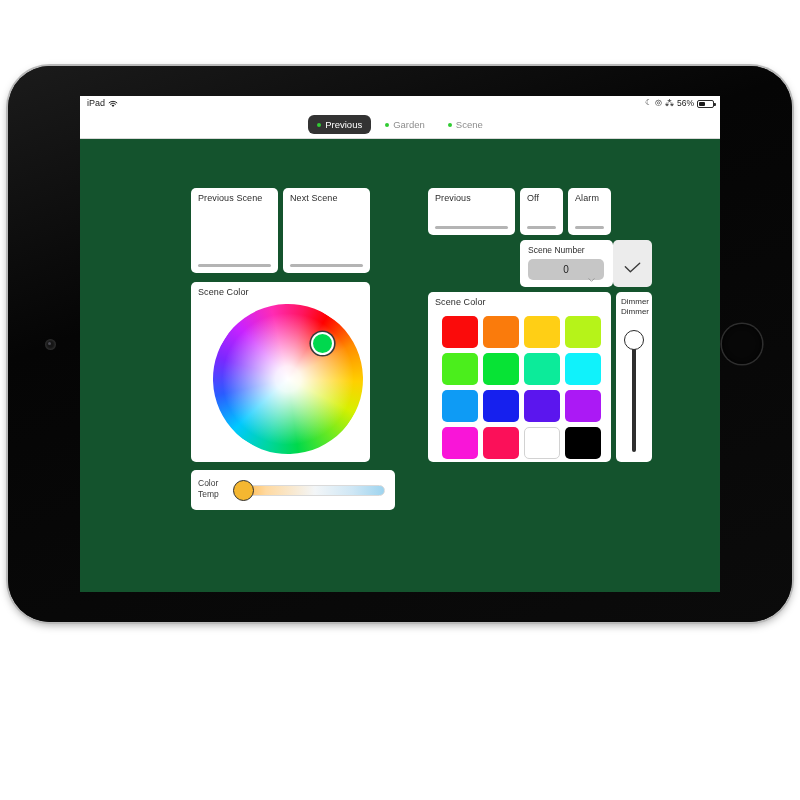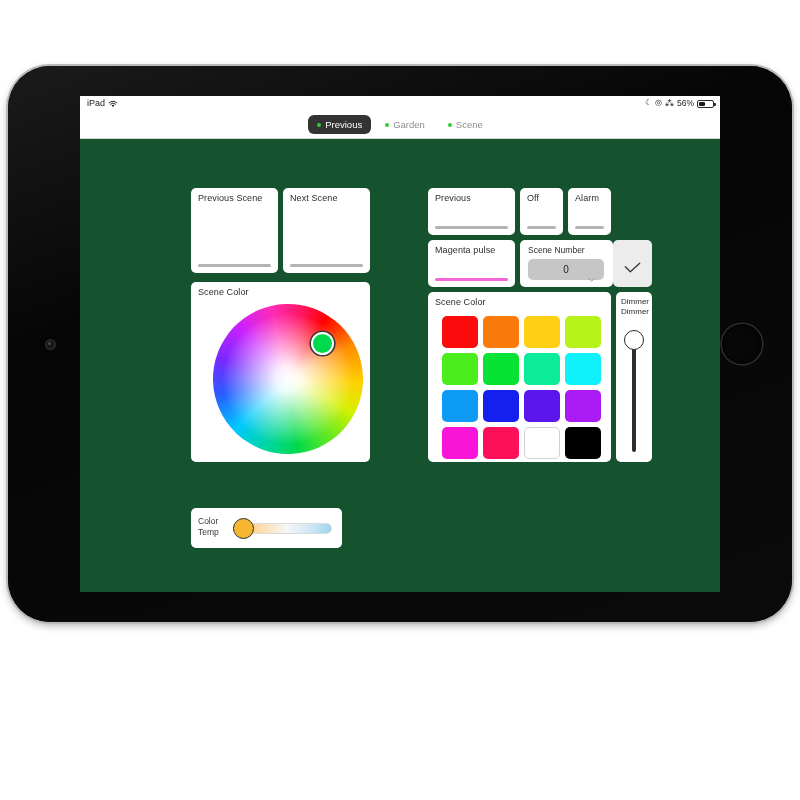--- a/index.html
+++ b/index.html
@@ -99,21 +99,21 @@
         #2a5cff 225deg, #7a28ff 255deg, #c922ff 285deg, #ff2bb4 315deg,
         #ff1560 340deg, #ff0000 360deg);
     transform:rotate(-58deg);
   }
   .wheel-knob{
     position:absolute;left:120px;top:50px;width:23px;height:23px;border-radius:50%;
     background:#00d84e;border:2.2px solid #ffffff;
     box-shadow:0 0 0 1.6px #3a3a3a;box-sizing:border-box;
   }
 
-  #card-temp{left:111px;top:331px;width:151px;height:40px;margin-top:38px;}
+  #card-temp{left:111px;top:331px;width:204px;height:40px;}
   .temp-label{position:absolute;left:7px;top:8px;font-size:8.5px;color:#3a3a3a;line-height:1.25;width:32px;}
   .temp-track{
     position:absolute;left:48px;right:10px;top:50%;height:11px;margin-top:-5.5px;border-radius:6px;
     background:linear-gradient(90deg,#ffb43c 0%,#ffd9a0 18%,#f3f6f8 52%,#cfe7f5 78%,#9ed4ef 100%);
     border:1px solid #dadada;box-sizing:border-box;
   }
   .temp-knob{
     position:absolute;left:42px;top:50%;width:21px;height:21px;margin-top:-10.5px;border-radius:50%;
     background:#f5b731;border:1.6px solid #2e2e2e;box-sizing:border-box;
   }
@@ -232,24 +232,20 @@
           <div class="card-label">Previous</div>
           <div class="card-bar" style="background: rgb(180, 180, 180);"></div>
         </div>
         <div class="card" id="card-off">
           <div class="card-label">Off</div>
           <div class="card-bar" style="background: rgb(180, 180, 180);"></div>
         </div>
         <div class="card" id="card-alarm">
           <div class="card-label">Alarm</div>
           <div class="card-bar" style="background: rgb(180, 180, 180);"></div>
-        </div>
-        <div class="card" id="card-magenta">
-          <div class="card-label">Magenta pulse</div>
-          <div class="card-bar magenta" style="background: rgb(245, 102, 216);"></div>
         </div>
 
         <div class="card" id="card-scenenum">
           <div class="sn-label">Scene Number</div>
           <div class="sn-select">
             <span class="sn-value">0</span>
             <span class="sn-chev">
               <svg viewBox="0 0 10 6" width="7" height="4">
                   <path d="M1 1l4 4 4-4" stroke="#8c8c8c" stroke-width="1.2" fill="none" stroke-linecap="round"></path>
                 </svg>

